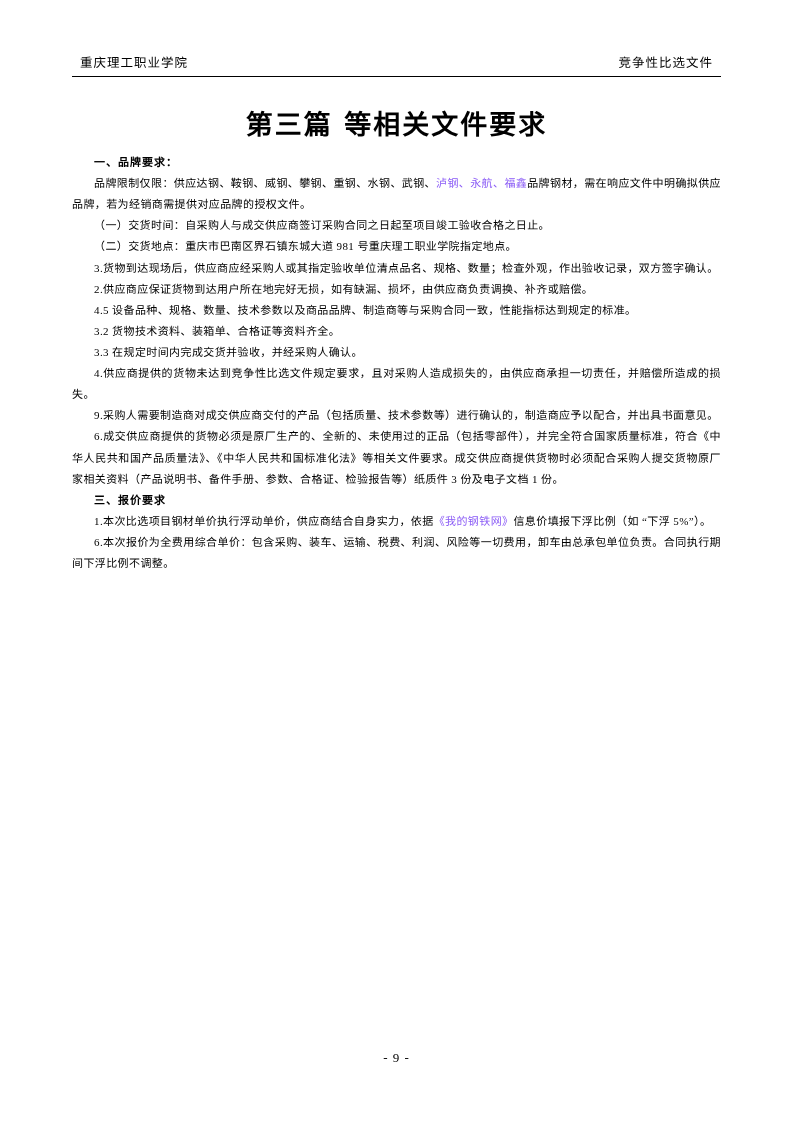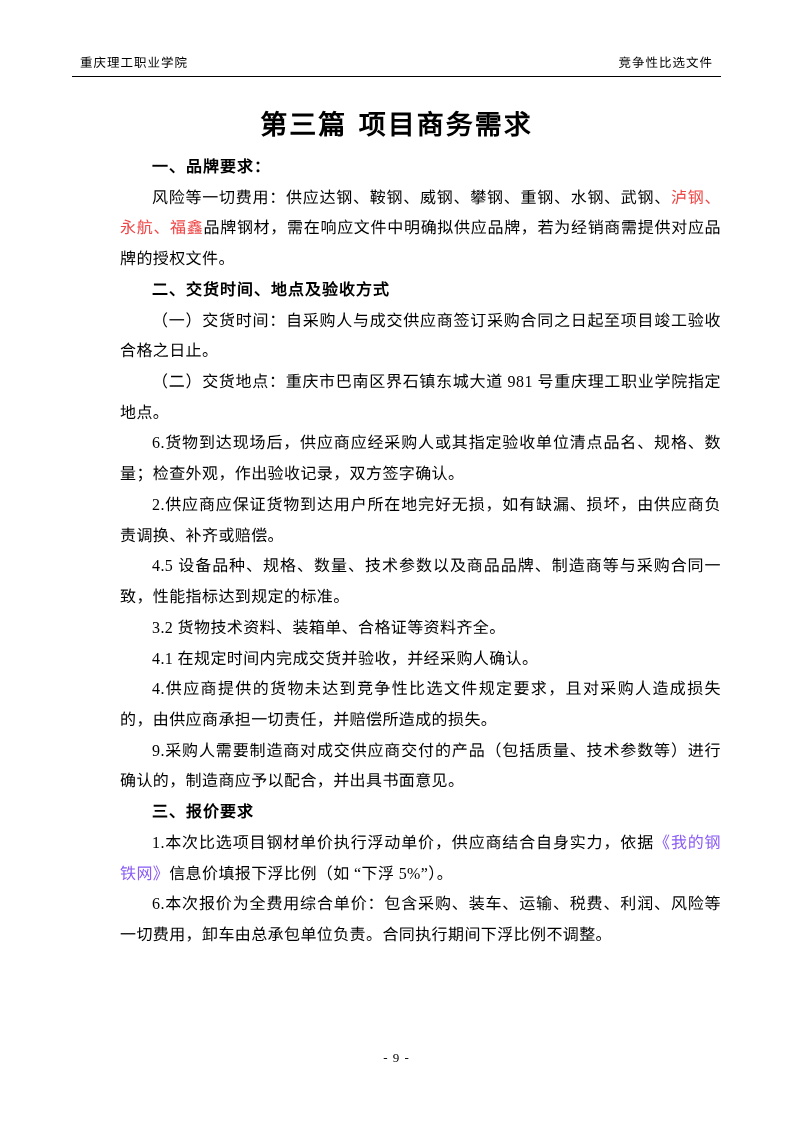--- a/index.html
+++ b/index.html
@@ -39,39 +39,38 @@
   .doc-title {
     text-align: center;
     font-family: "DejaVu Serif", "Liberation Serif", serif;
     font-weight: bold;
     font-size: 27px;
     letter-spacing: 2px;
     margin: 26px 0 10px 0;
   }
   
   .content {
-    font-size: 16px;
+    font-size: 11px;
     line-height: 1.92;
     text-align: justify;
     letter-spacing: 0.4px;
-    margin-left: 48px;
   }
   p {
     margin: 0;
   }
   .sec-head {
     font-weight: bold;
     text-indent: 2em;
     letter-spacing: 1px;
   }
   .para {
     text-indent: 2em;
   }
   .blue {
-    color: #ef4444;
+    color: #8b5cf6;
   }
   .link {
     color: #8b5cf6;
   }
   
   .footer {
     position: absolute;
     left: 0;
     right: 0;
     bottom: 56px;
@@ -83,35 +82,35 @@
 </head>
 <body>
 
 <div class="page">
 
   <div class="header">
     <div class="header-left">重庆理工职业学院</div>
     <div class="header-right">竞争性比选文件</div>
   </div>
 
-  <div class="doc-title">第三篇   项目商务需求</div>
+  <div class="doc-title">第三篇   等相关文件要求</div>
 
   <div class="content">
       <p class="sec-head">一、品牌要求：</p>
-      <p class="para"><span>风险等一切费用：供应达钢、鞍钢、威钢、攀钢、重钢、水钢、武钢、</span><span class="blue">泸钢、永航、福鑫</span><span>品牌钢材，需在响应文件中明确拟供应品牌，若为经销商需提供对应品牌的授权文件。</span></p>
-      <p class="sec-head">二、交货时间、地点及验收方式</p>
+      <p class="para"><span>品牌限制仅限：供应达钢、鞍钢、威钢、攀钢、重钢、水钢、武钢、</span><span class="blue">泸钢、永航、福鑫</span><span>品牌钢材，需在响应文件中明确拟供应品牌，若为经销商需提供对应品牌的授权文件。</span></p>
       <p class="para"><span>（一）交货时间：自采购人与成交供应商签订采购合同之日起至项目竣工验收合格之日止。</span></p>
       <p class="para"><span>（二）交货地点：重庆市巴南区界石镇东城大道 981 号重庆理工职业学院指定地点。</span></p>
-      <p class="para"><span>6.货物到达现场后，供应商应经采购人或其指定验收单位清点品名、规格、数量；检查外观，作出验收记录，双方签字确认。</span></p>
+      <p class="para"><span>3.货物到达现场后，供应商应经采购人或其指定验收单位清点品名、规格、数量；检查外观，作出验收记录，双方签字确认。</span></p>
       <p class="para"><span>2.供应商应保证货物到达用户所在地完好无损，如有缺漏、损坏，由供应商负责调换、补齐或赔偿。</span></p>
       <p class="para"><span>4.5 设备品种、规格、数量、技术参数以及商品品牌、制造商等与采购合同一致，性能指标达到规定的标准。</span></p>
       <p class="para"><span>3.2 货物技术资料、装箱单、合格证等资料齐全。</span></p>
-      <p class="para"><span>4.1 在规定时间内完成交货并验收，并经采购人确认。</span></p>
+      <p class="para"><span>3.3 在规定时间内完成交货并验收，并经采购人确认。</span></p>
       <p class="para"><span>4.供应商提供的货物未达到竞争性比选文件规定要求，且对采购人造成损失的，由供应商承担一切责任，并赔偿所造成的损失。</span></p>
       <p class="para"><span>9.采购人需要制造商对成交供应商交付的产品（包括质量、技术参数等）进行确认的，制造商应予以配合，并出具书面意见。</span></p>
+      <p class="para"><span>6.成交供应商提供的货物必须是原厂生产的、全新的、未使用过的正品（包括零部件），并完全符合国家质量标准，符合《中华人民共和国产品质量法》、《中华人民共和国标准化法》等相关文件要求。成交供应商提供货物时必须配合采购人提交货物原厂家相关资料（产品说明书、备件手册、参数、合格证、检验报告等）纸质件 3 份及电子文档 1 份。</span></p>
       <p class="sec-head">三、报价要求</p>
       <p class="para"><span>1.本次比选项目钢材单价执行浮动单价，供应商结合自身实力，依据</span><span class="link">《我的钢铁网》</span><span>信息价填报下浮比例（如 “下浮 5%”）。</span></p>
       <p class="para"><span>6.本次报价为全费用综合单价：包含采购、装车、运输、税费、利润、风险等一切费用，卸车由总承包单位负责。合同执行期间下浮比例不调整。</span></p>
     </div>
 
   <div class="footer">
     <span>- 9 -</span>
   </div>
 
 </div>

